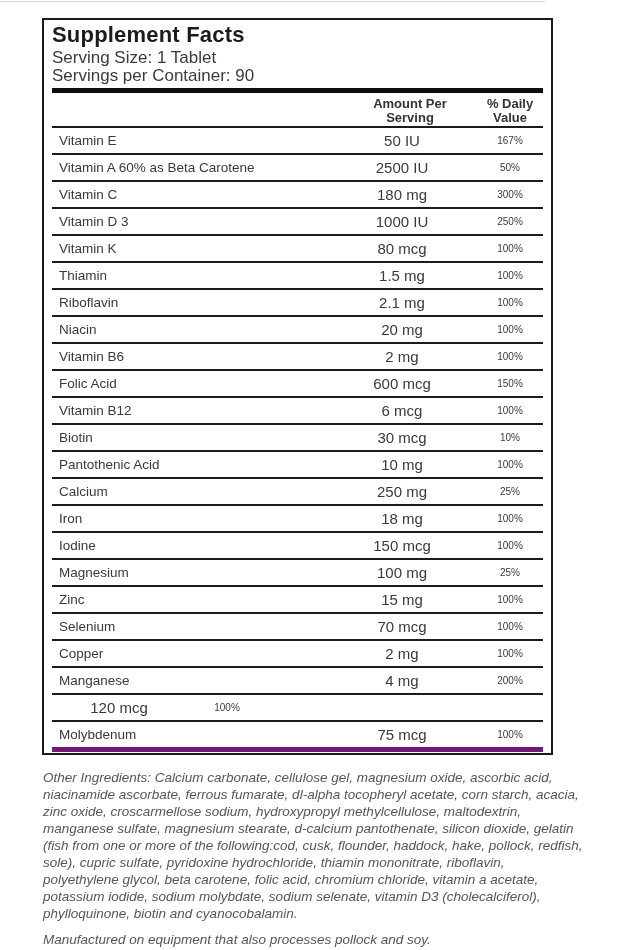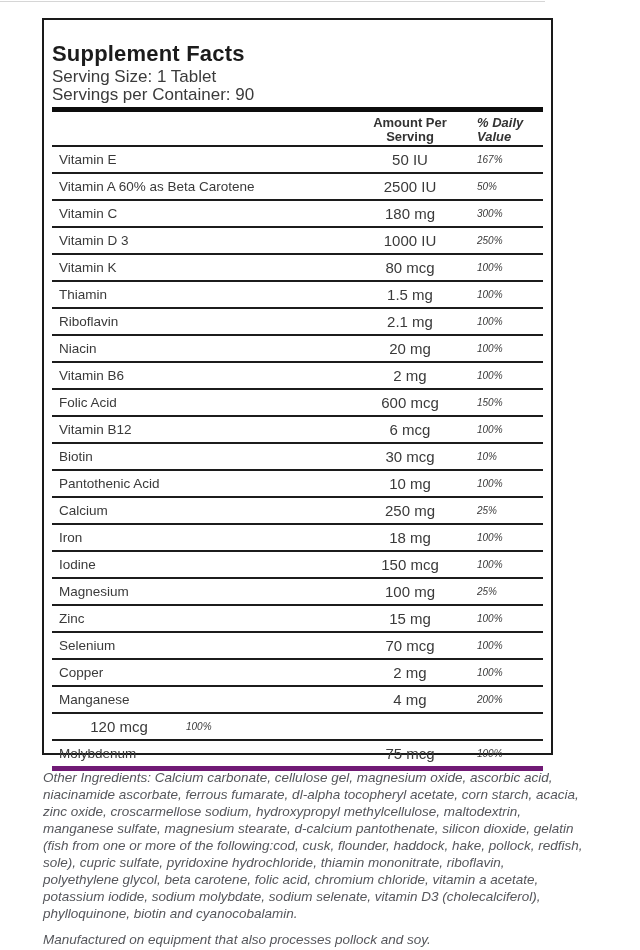--- a/index.html
+++ b/index.html
@@ -14,49 +14,50 @@
     position:absolute;left:0;top:1px;width:545px;height:1px;
     background:#d6d6d6;
   }
   
   .facts-box{
     position:absolute;left:42px;top:18px;
     width:511px;height:737px;
     border:2px solid #1a1a1a;
     box-sizing:border-box;
     background:#ffffff;
-    padding:19px 8px 0 8px;
+    padding:0 8px 0 8px;
   }
   .fb-title{
     font-size:22px;font-weight:bold;color:#1c1c1c;
     letter-spacing:0.2px;
     margin:2px 0 1px 0;line-height:26px;
   }
   .fb-serving{
     font-size:17px;color:#3b3b3b;line-height:17.5px;
   }
   .thick-bar{
     height:5px;background:#0d0d0d;margin-top:4px;
   }
   .hdr-row{
     display:flex;align-items:flex-start;
     border-bottom:2px solid #1a1a1a;
     padding-top:4px;height:29px;
   }
   .col-name{flex:1 1 auto;min-width:0;}
   .col-amount{width:134px;flex:0 0 134px;text-align:center;}
-  .col-daily{width:66px;flex:0 0 66px;text-align:left;font-style:italic;}
+  .col-daily{width:66px;flex:0 0 66px;text-align:center;}
   .hdr-cell{
     font-size:13px;font-weight:bold;color:#333333;line-height:14px;
   }
   .rows{margin:0;padding:0;}
   .f-row{
     display:flex;align-items:center;
     height:25px;
     border-bottom:2px solid #1c1c1c;
+    gap:8px;
   }
   .f-row:last-child{
     border-bottom:5px solid #701a75;
   }
   .f-row .name{
     flex:1 1 auto;min-width:0;
     font-size:13.5px;color:#3a3a3a;
     padding-left:7px;
     white-space:nowrap;overflow:hidden;
   }

